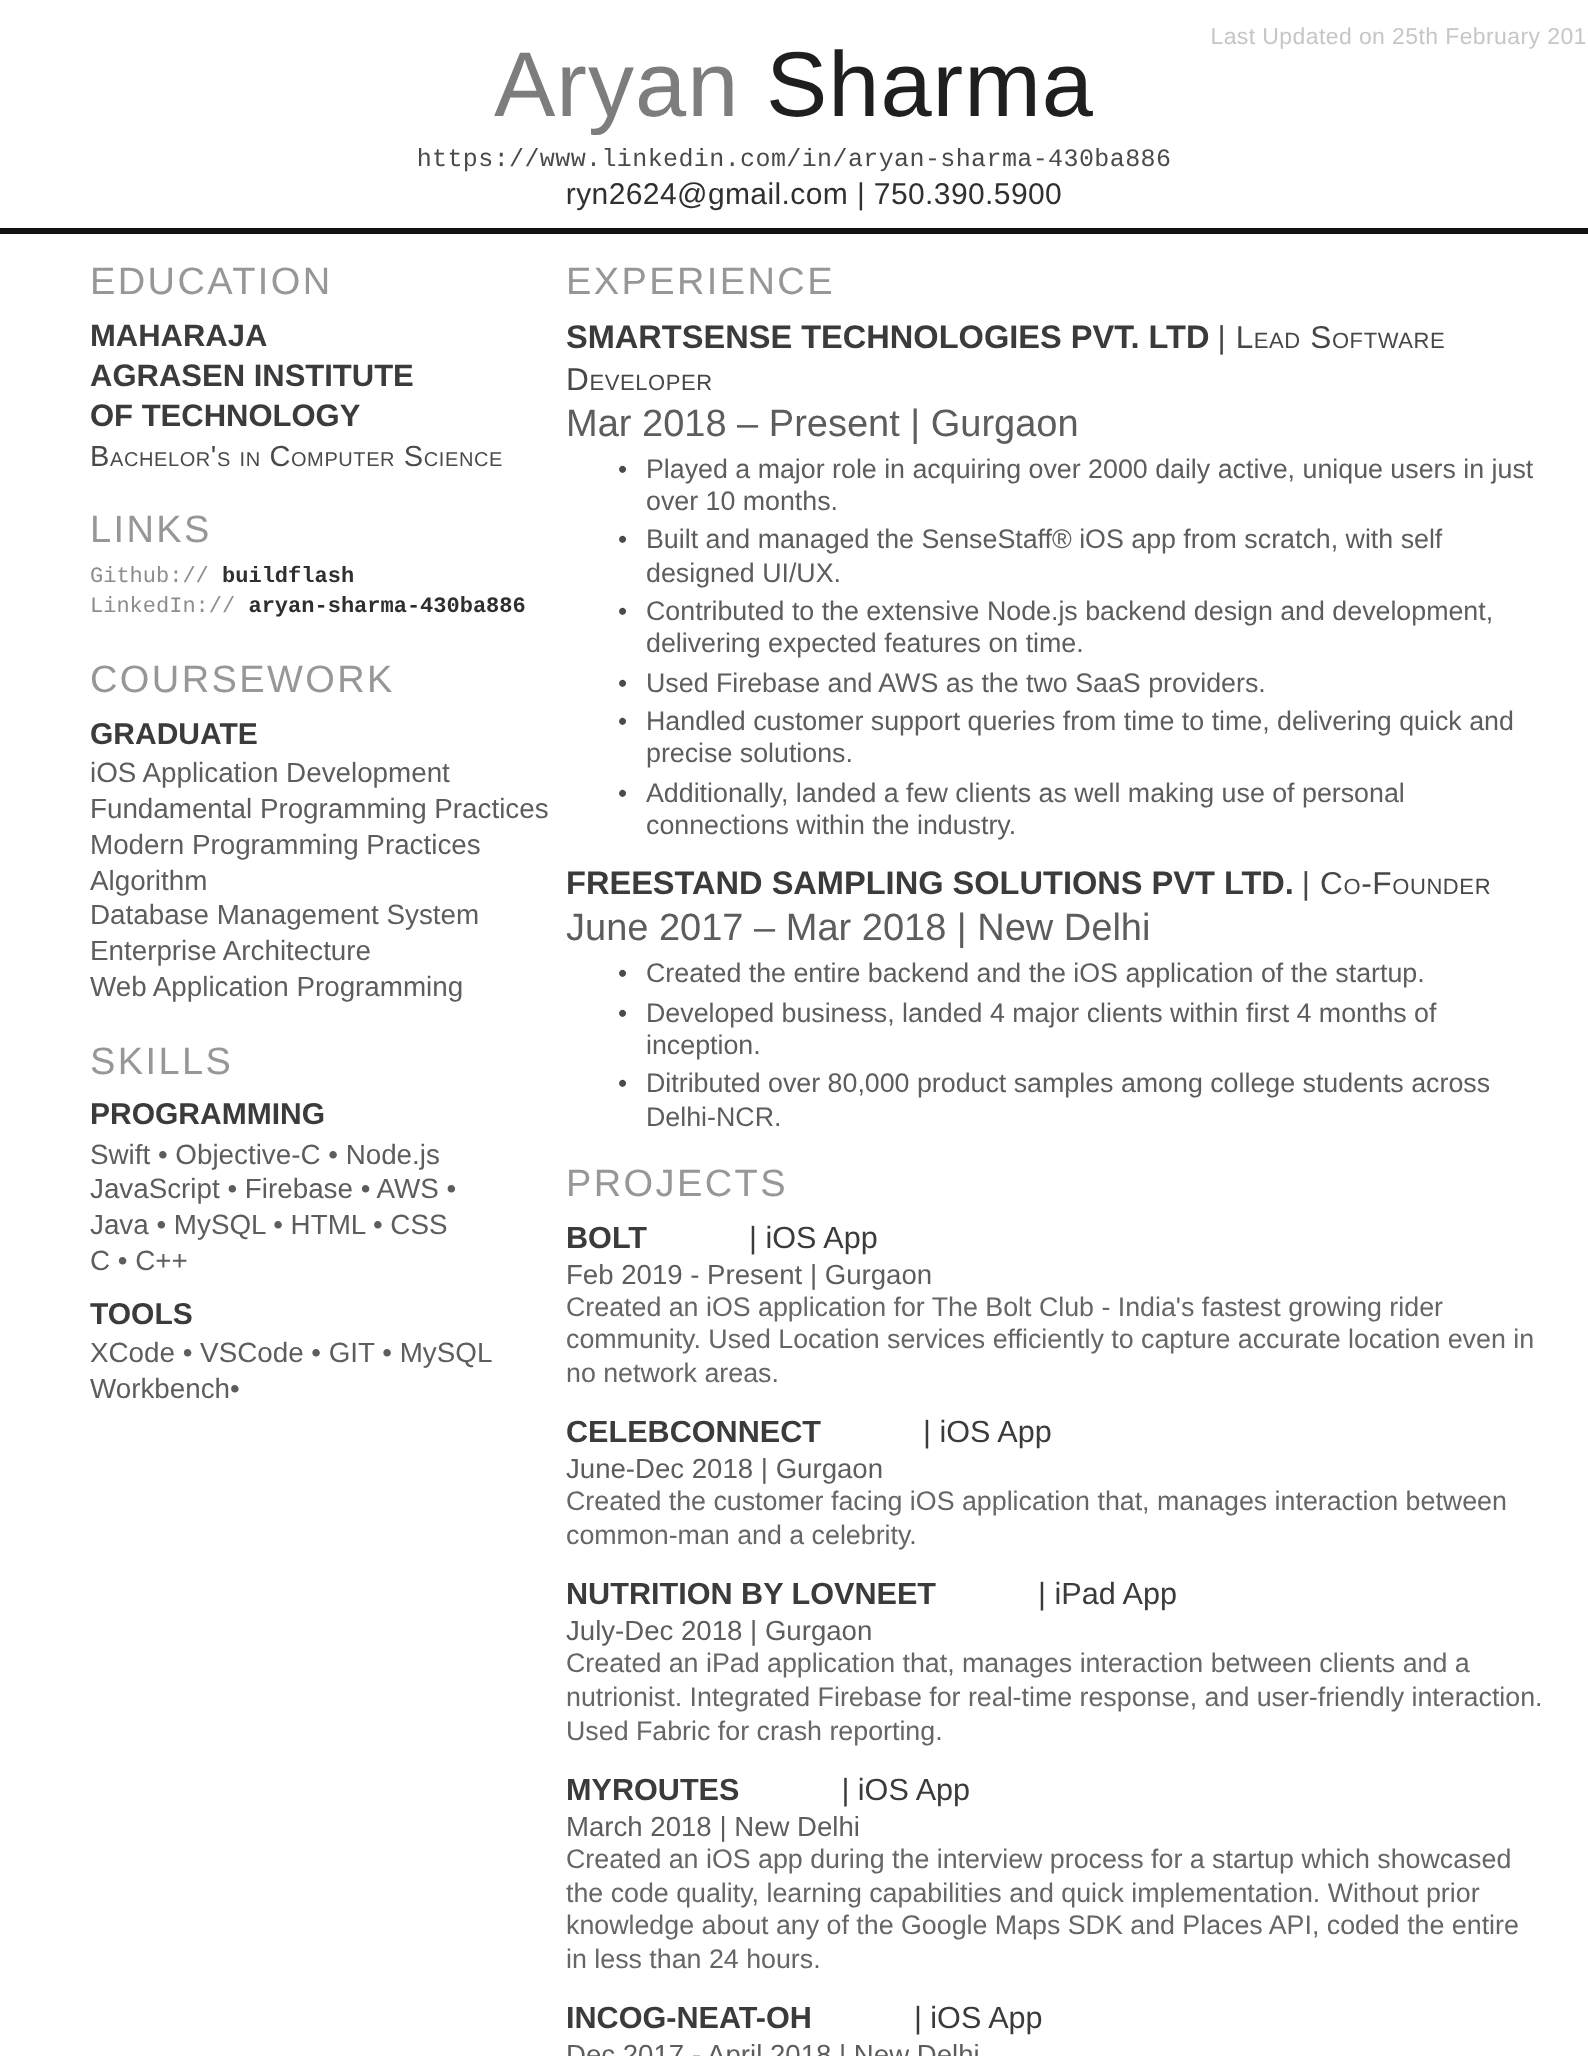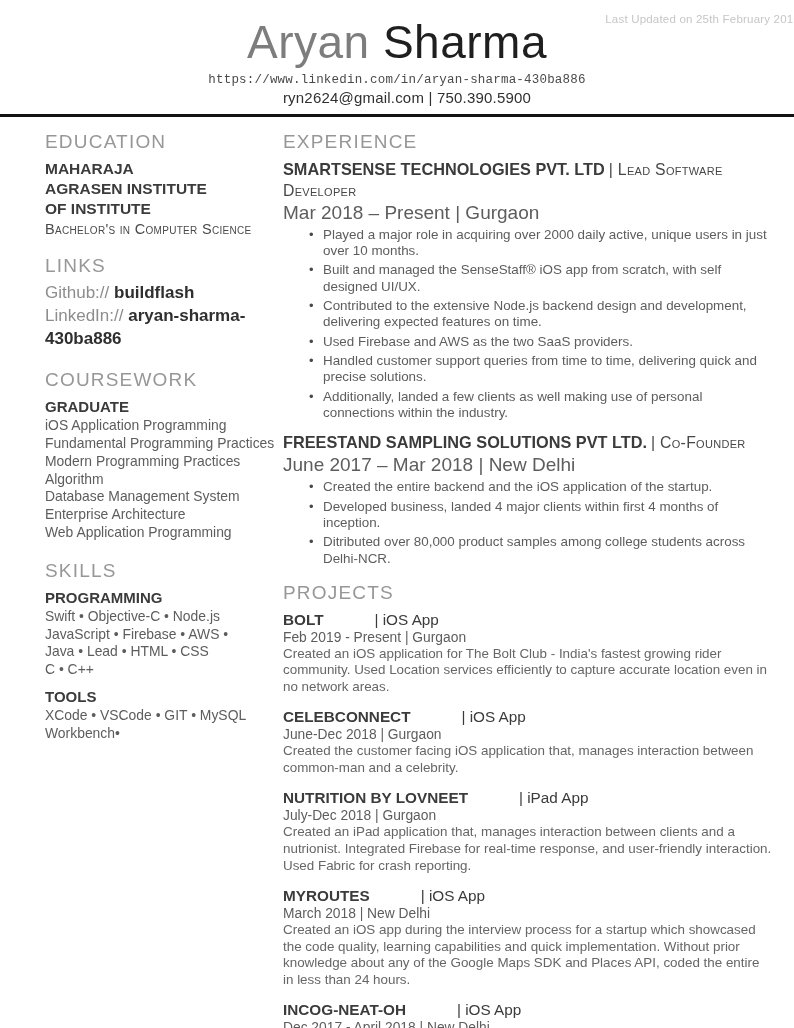--- a/index.html
+++ b/index.html
@@ -38,21 +38,21 @@
     letter-spacing:1.2px; line-height:1.25; margin-bottom:5px;
   }
 
   
   .lblock { margin-bottom:17px; }
   .school-line { font-size:15.5px; font-weight:700; color:#3b3b3b; line-height:1.28; }
   .degree {
     font-variant:small-caps; font-size:14.5px; color:#4a4a4a;
     letter-spacing:.3px; margin-top:2px; white-space:nowrap;
   }
-  .link-line { font-size:17px; color:#8d8d8d; line-height:1.35; }
+  .link-line { font-size:11px; color:#8d8d8d; line-height:1.35;font-family:Liberation Mono, monospace; }
   .link-value { color:#2f2f2f; font-weight:700; }
   .subhead { font-size:15px; font-weight:700; color:#3b3b3b; line-height:1.35; }
   .course-item, .skill-line { font-size:13.9px; color:#5d5d5d; line-height:1.28; white-space:nowrap; }
   .skill-group { margin-bottom:8px; }
 
   
   .job { margin-bottom:11px; }
   .job-title { font-size:16.3px; line-height:1.25; }
   .company { font-weight:700; color:#3b3b3b; }
   .role {
@@ -87,55 +87,55 @@
 <div class="rule"></div>
 
 <div class="columns">
 
   <div class="col-left">
 
     <div class="lblock">
       <div class="section-heading">EDUCATION</div>
       <div class="school-line">MAHARAJA</div>
       <div class="school-line">AGRASEN INSTITUTE</div>
-      <div class="school-line">OF INSTITUTE</div>
+      <div class="school-line">OF TECHNOLOGY</div>
       <div class="degree">Bachelor's in Computer Science</div>
     </div>
 
     <div class="lblock">
       <div class="section-heading">LINKS</div>
       <div class="link-line">
         <span>Github://</span>
         <span class="link-value">buildflash</span>
       </div>
       <div class="link-line">
         <span>LinkedIn://</span>
         <span class="link-value">aryan-sharma-430ba886</span>
       </div>
     </div>
 
     <div class="lblock">
       <div class="section-heading">COURSEWORK</div>
       <div class="subhead">GRADUATE</div>
-      <div class="course-item">iOS Application Programming</div>
+      <div class="course-item">iOS Application Development</div>
       <div class="course-item">Fundamental Programming Practices</div>
       <div class="course-item">Modern Programming Practices</div>
       <div class="course-item">Algorithm</div>
       <div class="course-item">Database Management System</div>
       <div class="course-item">Enterprise Architecture</div>
       <div class="course-item">Web Application Programming</div>
     </div>
 
     <div class="lblock">
       <div class="section-heading">SKILLS</div>
       <div class="skill-group">
         <div class="subhead">PROGRAMMING</div>
         <div class="skill-line">Swift • Objective-C • Node.js</div>
         <div class="skill-line">JavaScript • Firebase • AWS •</div>
-        <div class="skill-line">Java • Lead • HTML • CSS</div>
+        <div class="skill-line">Java • MySQL • HTML • CSS</div>
         <div class="skill-line">C • C++</div>
       </div>
       <div class="skill-group">
         <div class="subhead">TOOLS</div>
         <div class="skill-line">XCode • VSCode • GIT • MySQL</div>
         <div class="skill-line">Workbench•</div>
       </div>
     </div>
 
   </div>

